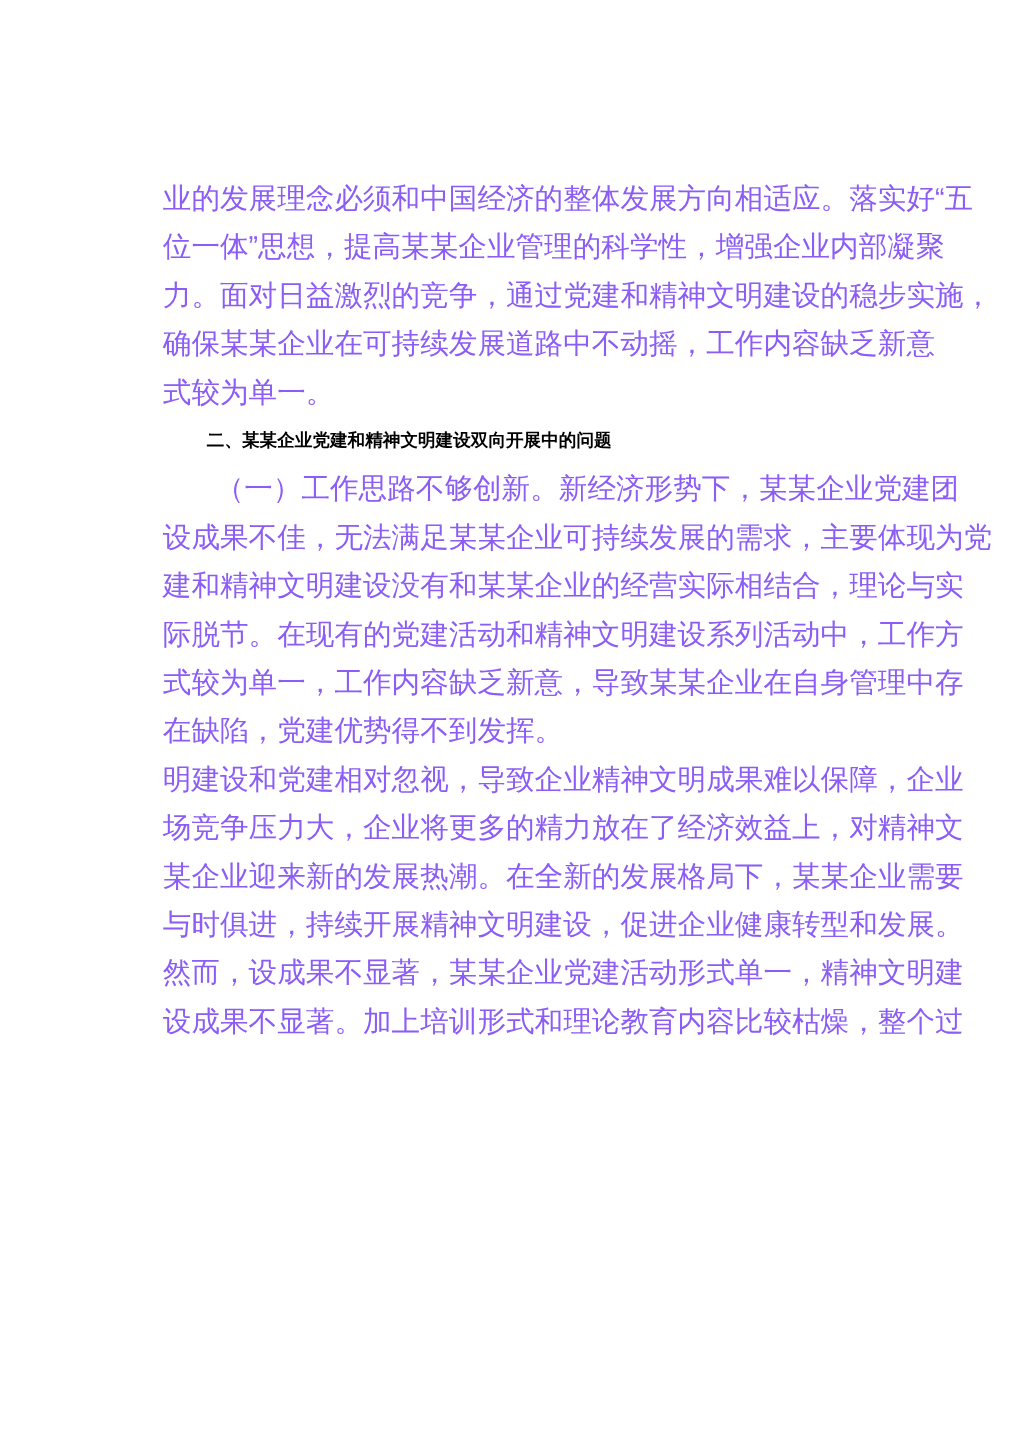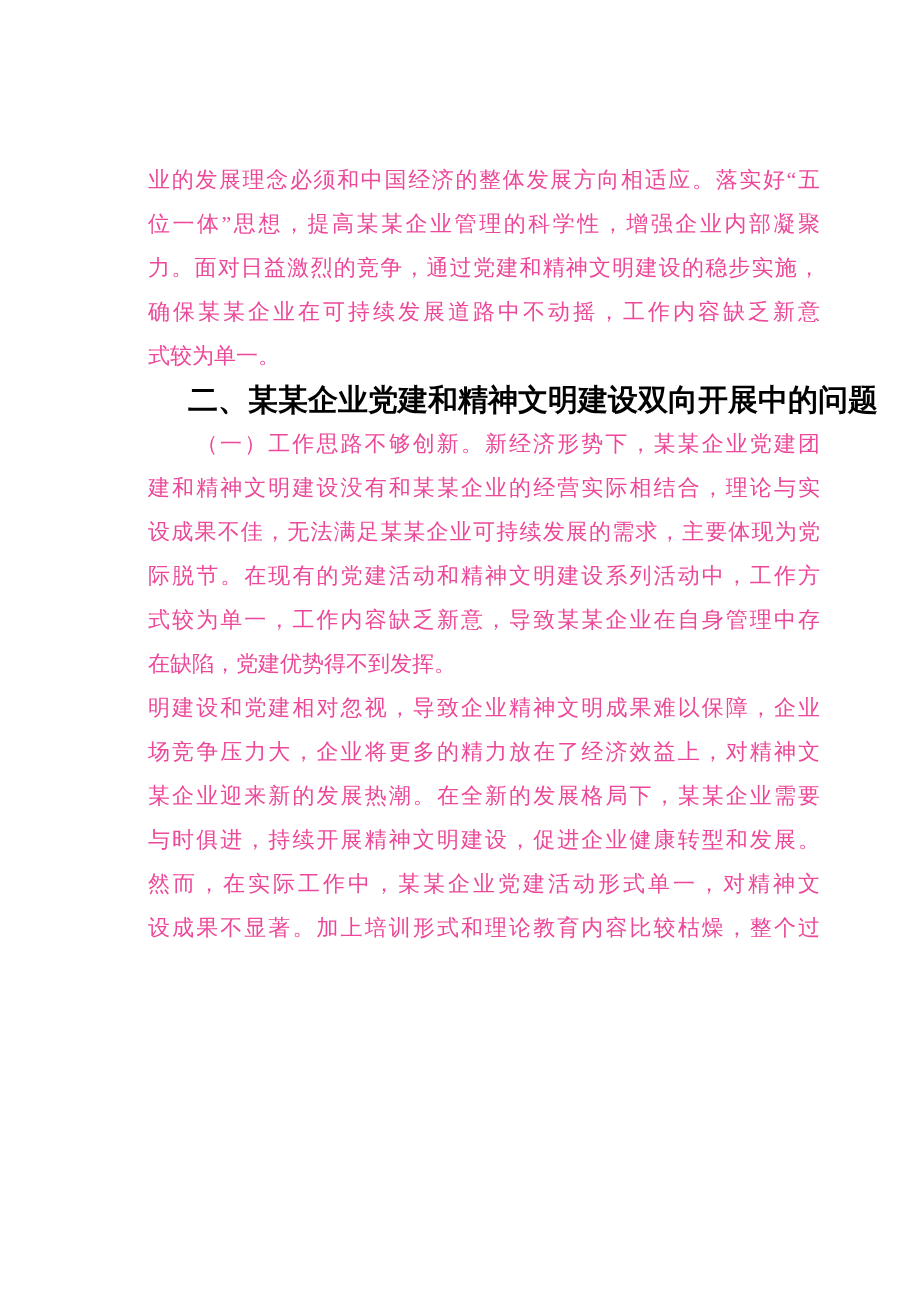--- a/index.html
+++ b/index.html
@@ -3,35 +3,35 @@
 <meta charset="utf-8">
 <style>
   html, body { margin: 0; padding: 0; background: #ffffff; }
   body { width: 920px; height: 1301px; position: relative; overflow: hidden; }
   .page { position: absolute; left: 0; top: 0; width: 920px; height: 1301px; background: #fff; }
   .content { position: absolute; left: 148px; top: 158px; width: 672px; }
   .line {
     display: block;
     height: 44px;
     line-height: 44px;
-    font-family: Liberation Serif, serif;
-    font-size: 22px;
-    color: #ec4899;
+    font-family: Liberation Sans, sans-serif;
+    font-size: 26px;
+    color: #8b5cf6;
     white-space: nowrap;
     text-align: justify;
     text-align-last: justify;
   }
   .line.last { text-align-last: left; }
   .line.indent { padding-left: 48px; }
   .heading {
     display: block;
     height: 44px;
     line-height: 44px;
     font-family: "DejaVu Sans", sans-serif;
-    font-size: 30px;
+    font-size: 16px;
     font-weight: bold;
     color: #000;
     padding-left: 40px;
     white-space: nowrap;
     text-align: left;
   }
   .para { display: block; }
 </style>
 </head>
 <body>
@@ -44,33 +44,33 @@
       <span class="line">位一体”思想，提高某某企业管理的科学性，增强企业内部凝聚</span>
       <span class="line">力。面对日益激烈的竞争，通过党建和精神文明建设的稳步实施，</span>
       <span class="line">确保某某企业在可持续发展道路中不动摇，工作内容缺乏新意</span>
       <span class="line last">式较为单一。</span>
     </div>
 
     <div class="heading">二、某某企业党建和精神文明建设双向开展中的问题</div>
 
     <div class="para">
       <span class="line indent">（一）工作思路不够创新。新经济形势下，某某企业党建团</span>
+      <span class="line">设成果不佳，无法满足某某企业可持续发展的需求，主要体现为党</span>
       <span class="line">建和精神文明建设没有和某某企业的经营实际相结合，理论与实</span>
-      <span class="line">设成果不佳，无法满足某某企业可持续发展的需求，主要体现为党</span>
       <span class="line">际脱节。在现有的党建活动和精神文明建设系列活动中，工作方</span>
       <span class="line">式较为单一，工作内容缺乏新意，导致某某企业在自身管理中存</span>
       <span class="line last">在缺陷，党建优势得不到发挥。</span>
     </div>
 
     <div class="para">
       <span class="line">明建设和党建相对忽视，导致企业精神文明成果难以保障，企业</span>
       <span class="line">场竞争压力大，企业将更多的精力放在了经济效益上，对精神文</span>
     </div>
 
     <div class="para">
       <span class="line">某企业迎来新的发展热潮。在全新的发展格局下，某某企业需要</span>
       <span class="line">与时俱进，持续开展精神文明建设，促进企业健康转型和发展。</span>
-      <span class="line">然而，在实际工作中，某某企业党建活动形式单一，对精神文</span>
+      <span class="line">然而，设成果不显著，某某企业党建活动形式单一，精神文明建</span>
       <span class="line">设成果不显著。加上培训形式和理论教育内容比较枯燥，整个过</span>
     </div>
 
   </div>
 </div>
 
 </body></html>

